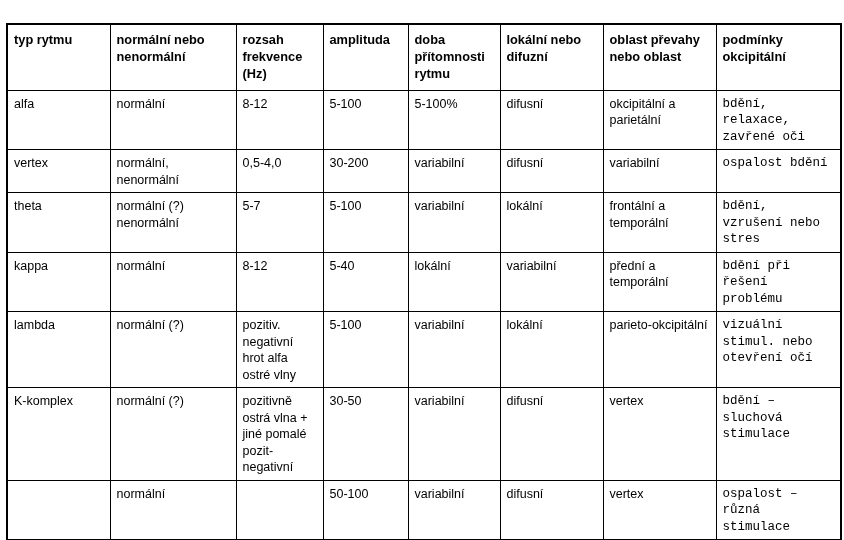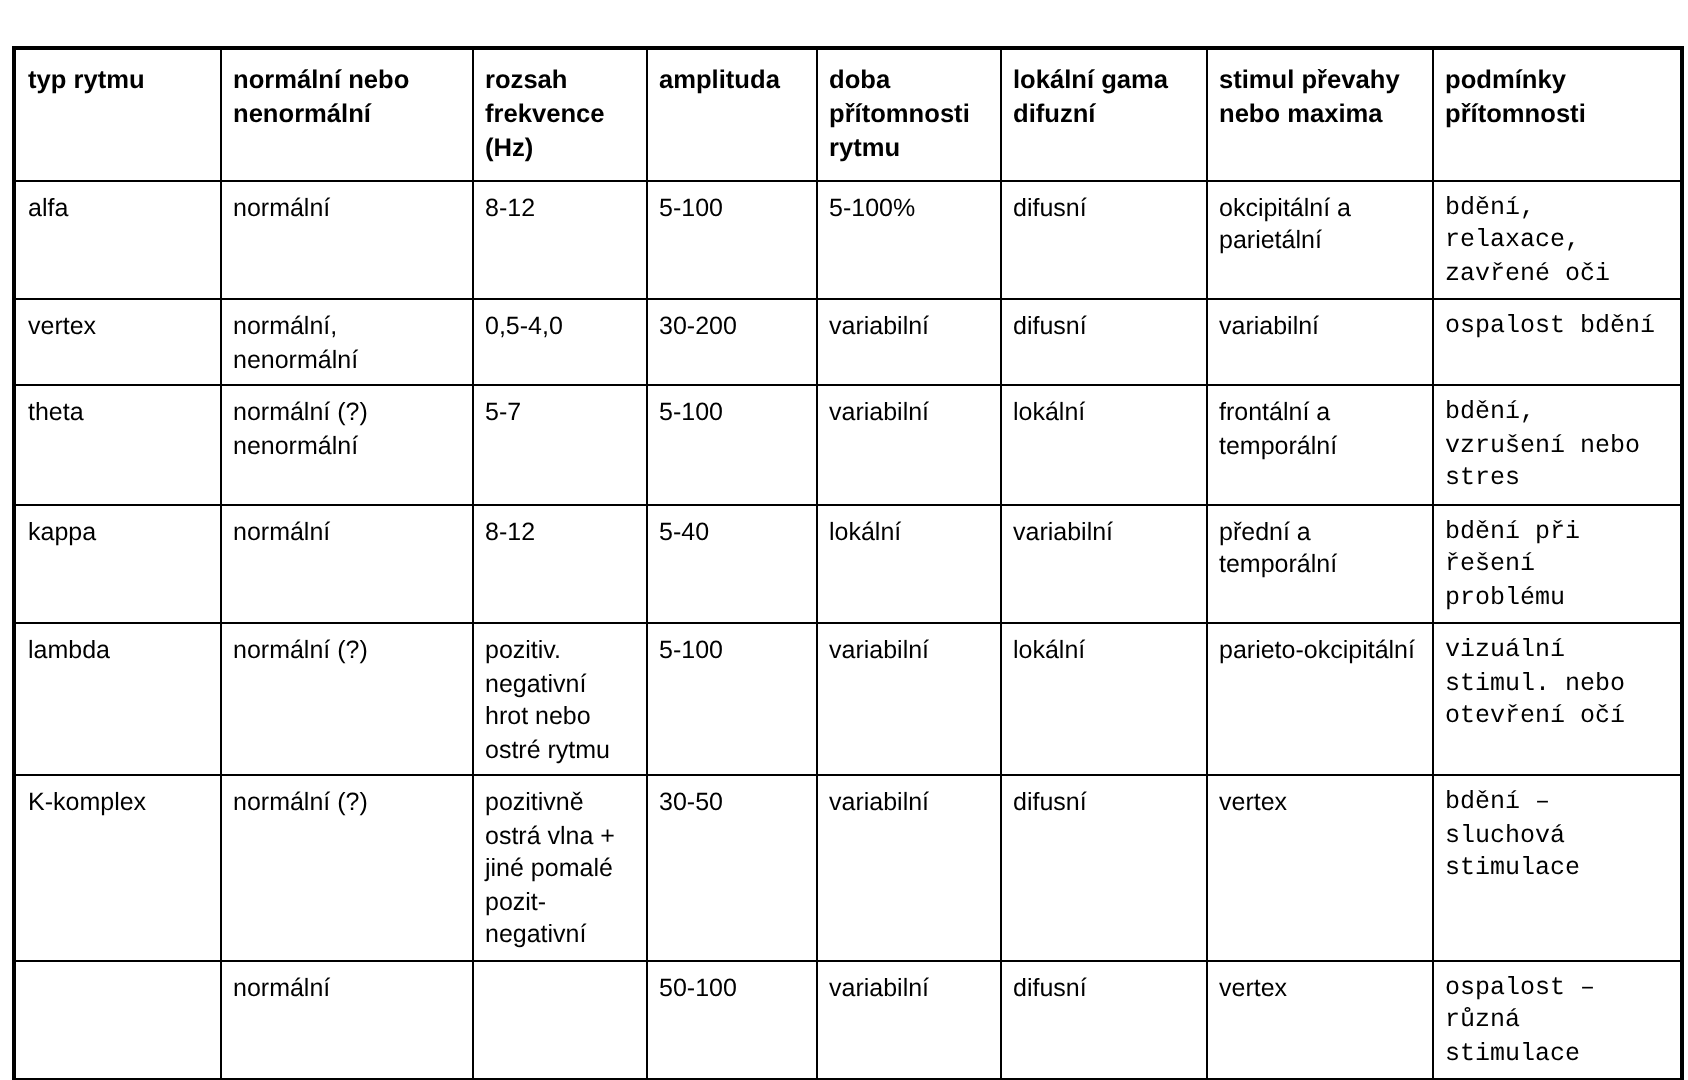--- a/index.html
+++ b/index.html
@@ -84,23 +84,23 @@
         <col class="c6">
         <col class="c7">
     </colgroup>
     <thead>
       <tr>
         <th>typ rytmu</th>
         <th>normální nebo nenormální</th>
         <th>rozsah frekvence (Hz)</th>
         <th>amplituda</th>
         <th>doba přítomnosti rytmu</th>
-        <th>lokální gama difuzní</th>
-        <th>stimul převahy nebo maxima</th>
-        <th>podmínky přítomnosti</th>
+        <th>lokální nebo difuzní</th>
+        <th>oblast převahy nebo oblast</th>
+        <th>podmínky okcipitální</th>
       </tr>
     </thead>
     <tbody>
       <tr>
         <td class="rowlabel">alfa</td>
         <td>normální</td>
         <td>8-12</td>
         <td>5-100</td>
         <td>5-100%</td>
         <td>difusní</td>
@@ -133,21 +133,21 @@
         <td>8-12</td>
         <td>5-40</td>
         <td>lokální</td>
         <td>variabilní</td>
         <td>přední a temporální</td>
         <td class="note">bdění při řešení problému</td>
       </tr>
       <tr>
         <td class="rowlabel">lambda</td>
         <td>normální (?)</td>
-        <td class="small">pozitiv. negativní hrot nebo ostré rytmu</td>
+        <td class="small">pozitiv. negativní hrot alfa ostré vlny</td>
         <td>5-100</td>
         <td>variabilní</td>
         <td>lokální</td>
         <td>parieto-okcipitální</td>
         <td class="note">vizuální stimul. nebo otevření očí</td>
       </tr>
       <tr>
         <td class="rowlabel">K-komplex</td>
         <td>normální (?)</td>
         <td class="small">pozitivně ostrá vlna + jiné pomalé pozit-negativní</td>

